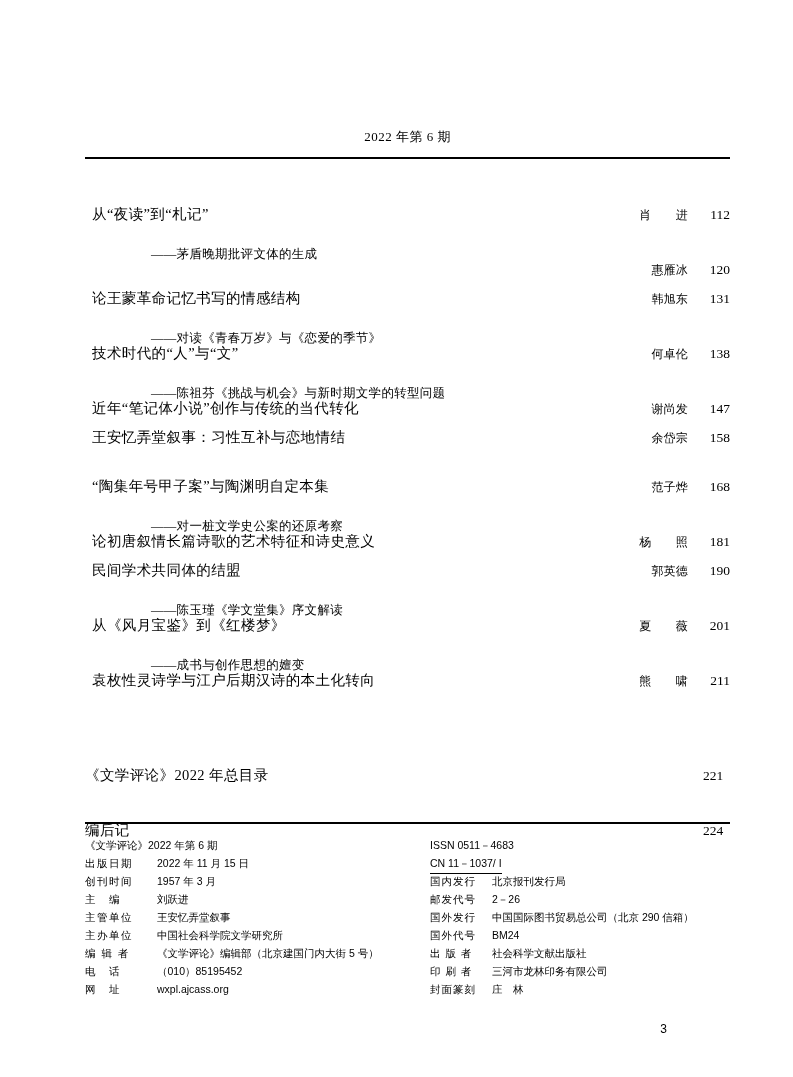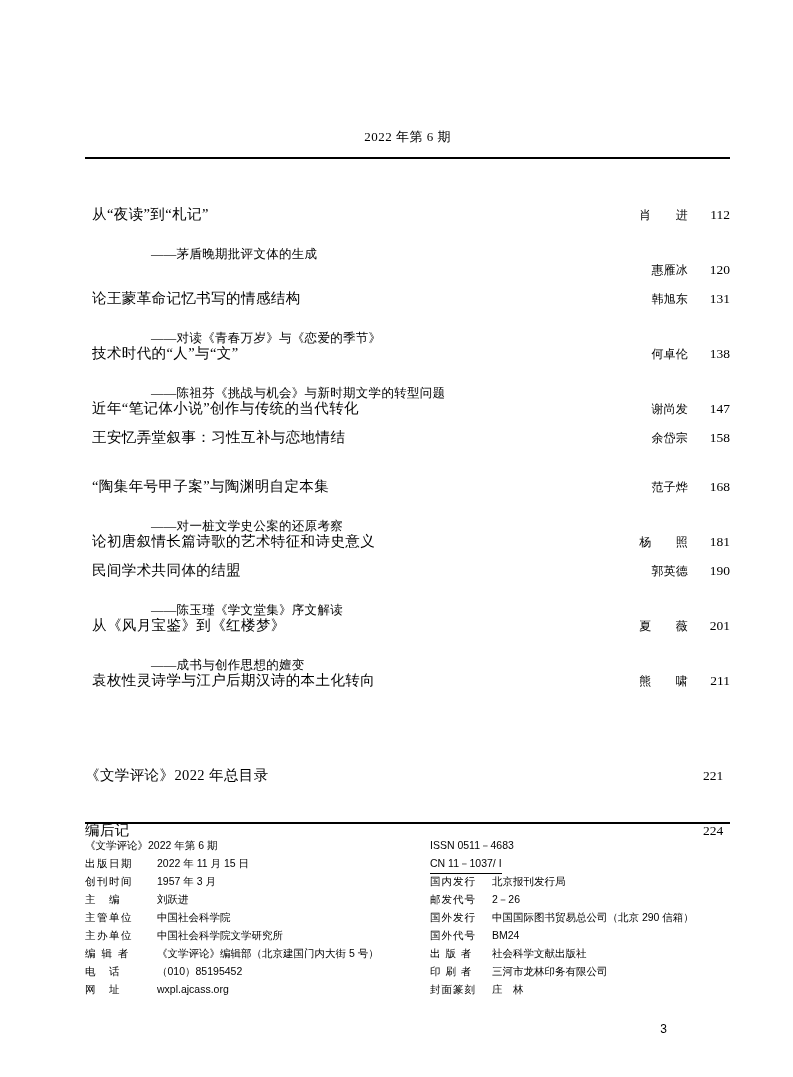--- a/index.html
+++ b/index.html
@@ -294,21 +294,21 @@
       <div class="crow">
         <span class="lbl">出版日期</span><span class="val">2022 年 11 月 15 日</span>
       </div>
       <div class="crow">
         <span class="lbl">创刊时间</span><span class="val">1957 年 3 月</span>
       </div>
       <div class="crow">
         <span class="lbl">主　编</span><span class="val">刘跃进</span>
       </div>
       <div class="crow">
-        <span class="lbl">主管单位</span><span class="val">中国社会科学院</span>
+        <span class="lbl">主管单位</span><span class="val">王安忆弄堂叙事</span>
       </div>
       <div class="crow">
         <span class="lbl">主办单位</span><span class="val">中国社会科学院文学研究所</span>
       </div>
       <div class="crow">
         <span class="lbl">编 辑 者</span><span class="val">《文学评论》编辑部（北京建国门内大街 5 号）</span>
       </div>
       <div class="crow">
         <span class="lbl">电　话</span><span class="val">（010）85195452</span>
       </div>

